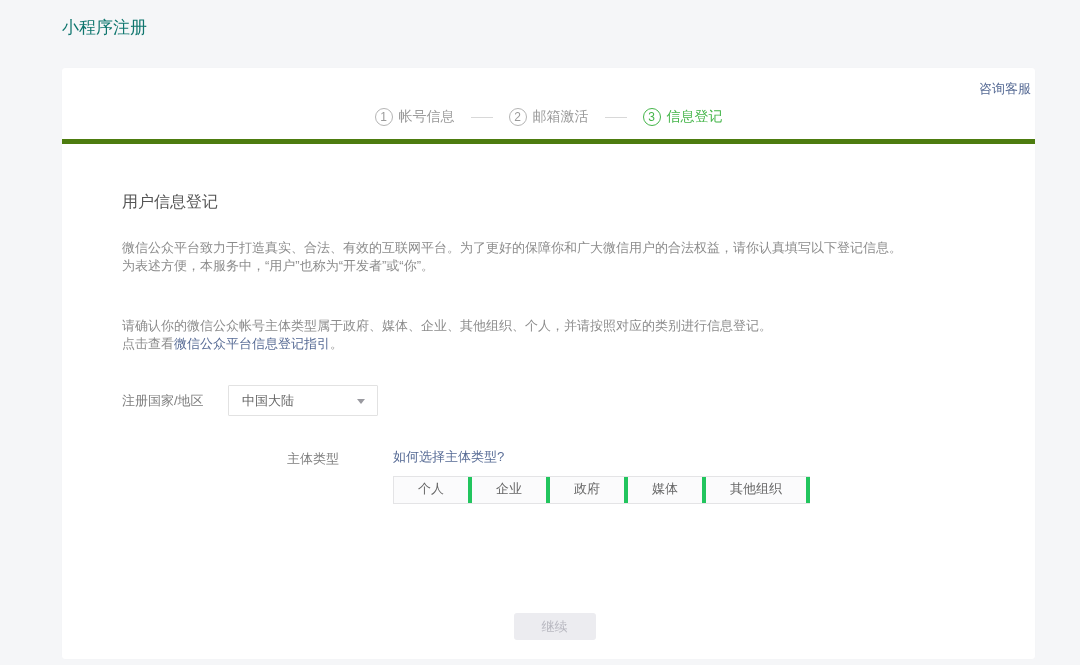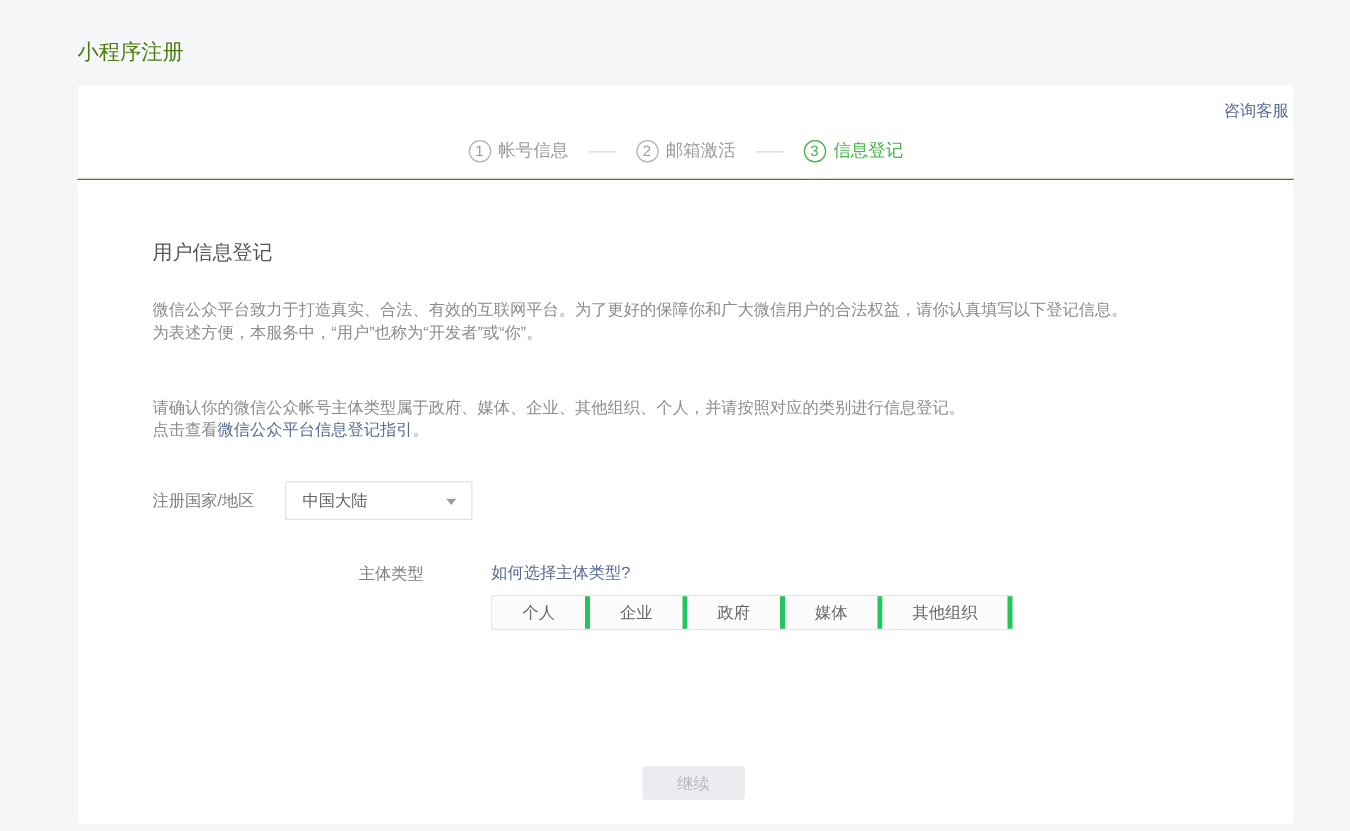--- a/index.html
+++ b/index.html
@@ -3,30 +3,30 @@
 <meta charset="utf-8">
 <style>
   * { margin: 0; padding: 0; box-sizing: border-box; }
   html, body {
     width: 1080px; height: 665px;
     background: #f5f6f8;
     font-family: "Liberation Sans", "DejaVu Sans", sans-serif;
     overflow: hidden;
   }
   .page-title {
-    position: absolute; left: 62px; top: 30px;
-    font-size: 17px; color: #4d7c0f; font-weight: 400;
+    position: absolute; left: 62px; top: 16px;
+    font-size: 17px; color: #0f766e; font-weight: 400;
   }
   .card {
     position: absolute; left: 62px; top: 68px;
     width: 973px; height: 591px;
     background: #ffffff; border-radius: 3px;
     box-shadow: 0 0 1px rgba(0,0,0,0.04);
   }
-  .card-header { position: relative; height: 76px; border-bottom: 1px solid #4d7c0f; }
+  .card-header { position: relative; height: 76px; border-bottom: 5px solid #4d7c0f; }
   .cs-link {
     position: absolute; right: 4px; top: 12px;
     font-size: 13px; color: #576b95; text-decoration: none; cursor: pointer;
   }
   .steps {
     position: absolute; left: 0; right: 0; bottom: 13px;
     display: flex; align-items: center; justify-content: center;
   }
   .step { display: flex; align-items: center; }
   .step-num {
@@ -55,21 +55,21 @@
     font-size: 13px; color: #666; line-height: 29px;
     padding-left: 13px; cursor: pointer; border-radius: 1px;
   }
   .select-caret {
     position: absolute; right: 12px; top: 13px;
     width: 0; height: 0;
     border-left: 4px solid transparent; border-right: 4px solid transparent;
     border-top: 5px solid #9a9aa0;
   }
   .row-type { margin-top: 34px; justify-content: center; }
-  .type-col { display: flex; flex-direction: column; }
+  .type-col { display: flex; flex-direction: column; font-family: Liberation Mono, monospace; }
   .type-help { font-size: 13px; line-height: 15px; }
   .type-tabs { display: flex; margin-top: 11px; border: 1px solid #e4e4e6; border-right: none; }
   .type-tab {
     height: 26px; line-height: 25px; text-align: center;
     font-size: 13px; color: #666; background: #fbfbfc;
     border-right: 4px solid #22c55e; cursor: pointer;
   }
   .type-tab.w1 { width: 78px; }
   .type-tab.w2 { width: 104px; }
   .btn-row { position: absolute; left: 12px; right: 0; top: 545px; text-align: center; }

